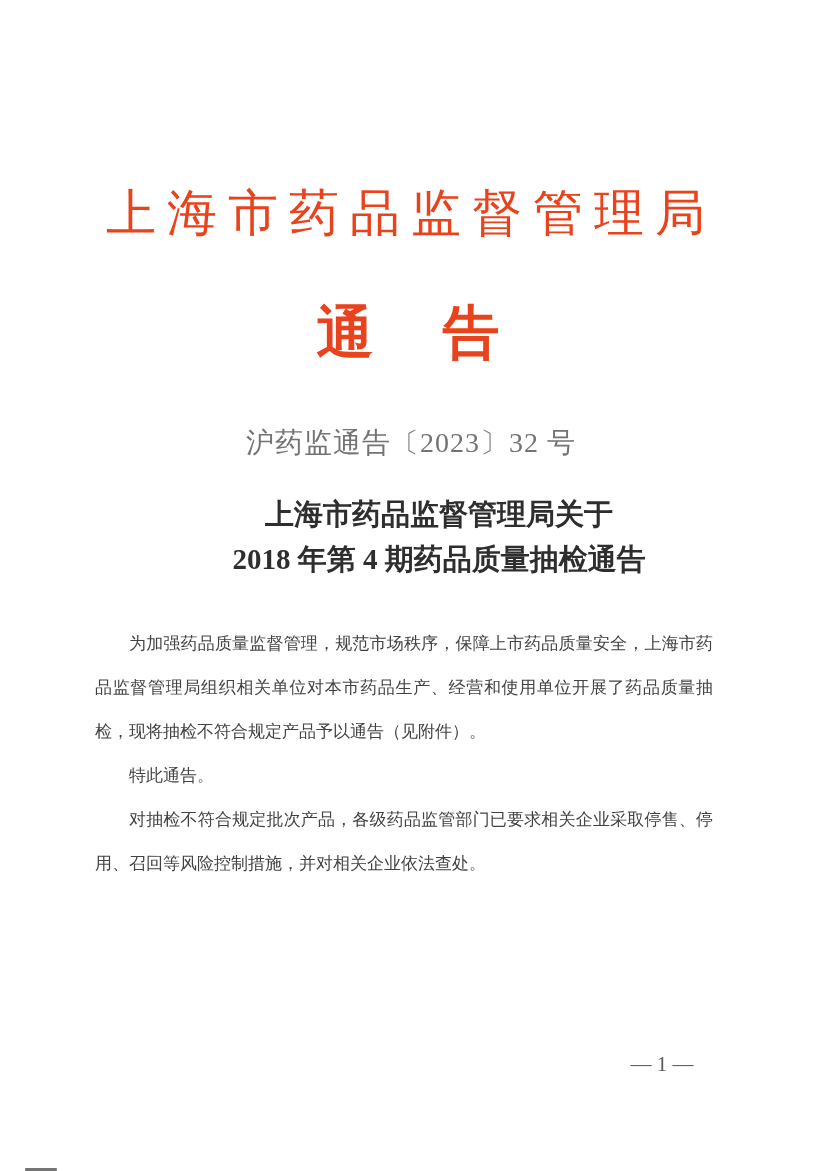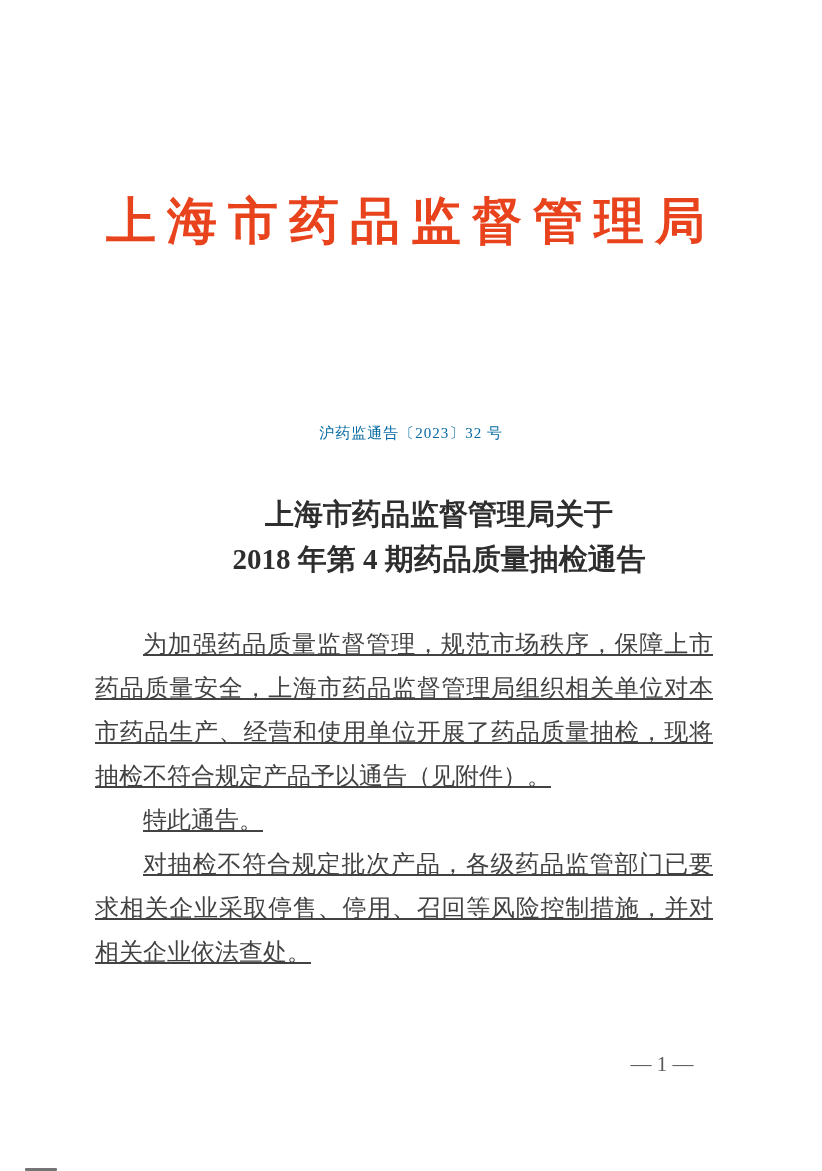--- a/index.html
+++ b/index.html
@@ -15,72 +15,70 @@
     overflow: hidden;
     font-family: "Liberation Serif", "DejaVu Serif", serif;
   }
   .agency-name {
     position: absolute;
     top: 180px;
     left: 0;
     width: 100%;
     text-align: center;
     font-size: 50px;
-    font-weight: bold;
+    font-weight: normal;
     letter-spacing: 11px;
     color: #e8431c;
     white-space: nowrap;
-    margin-top: 8px;
   }
   .notice-type {
     position: absolute;
     top: 295px;
     left: 0;
     width: 100%;
     text-align: center;
     font-size: 57px;
     font-weight: bold;
     letter-spacing: 6px;
     color: #e8431c;
     white-space: nowrap;
   }
   .doc-number {
     position: absolute;
     top: 424px;
     left: 0;
     width: 100%;
     text-align: center;
-    font-size: 15px;
-    color: #0369a1;
+    font-size: 28px;
+    color: #737373;
     letter-spacing: 1px;
     white-space: nowrap;
   }
   .notice-title {
     position: absolute;
     top: 492px;
     left: 0;
     width: 100%;
     text-align: center;
     font-size: 29px;
     font-weight: bold;
     line-height: 45px;
     color: #2e2e2e;
     margin-left: 28px;
   }
   .body-text {
     position: absolute;
     top: 622px;
     left: 95px;
     width: 618px;
-    font-size: 24px;
+    font-size: 17px;
     line-height: 44px;
     color: #424242;
     text-align: justify;
     text-justify: inter-ideograph;
-    text-decoration: underline;
   }
   .body-text p {
     margin: 0;
     padding: 0;
     text-indent: 2em;
   }
   .page-number {
     position: absolute;
     top: 1052px;
     left: 597px;
@@ -101,20 +99,21 @@
     border-radius: 1px;
   }
 </style>
 </head>
 <body>
 
 <div class="page">
 
   <div class="agency-name">上海市药品监督管理局</div>
 
+  <div class="notice-type">通　告</div>
 
   <div class="doc-number">沪药监通告〔2023〕32 号</div>
 
   <div class="notice-title">
     <div>上海市药品监督管理局关于</div>
     <div>2018 年第 4 期药品质量抽检通告</div>
   </div>
 
   <div class="body-text">
     <p>为加强药品质量监督管理，规范市场秩序，保障上市药品质量安全，上海市药品监督管理局组织相关单位对本市药品生产、经营和使用单位开展了药品质量抽检，现将抽检不符合规定产品予以通告（见附件）。</p>

